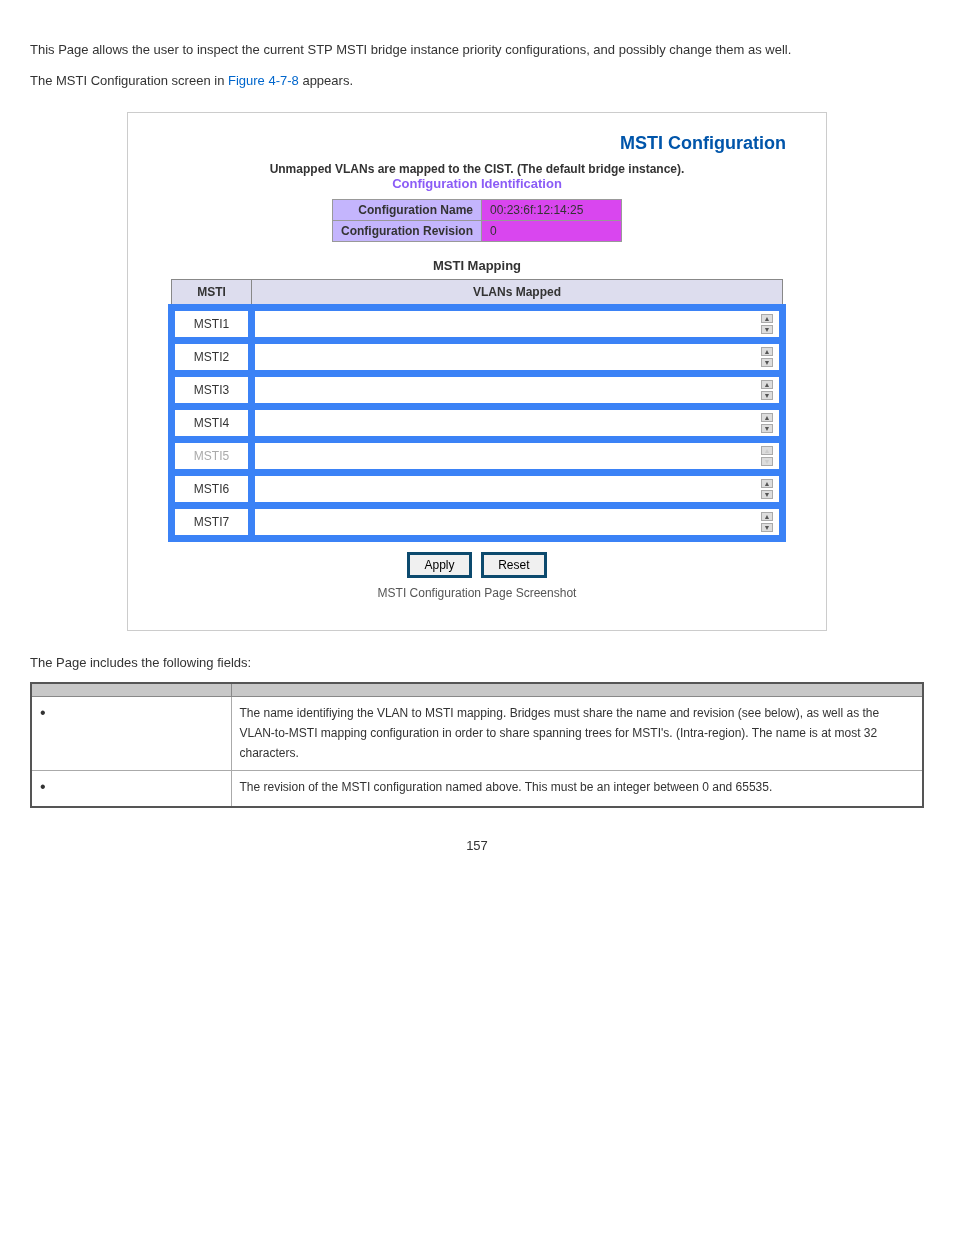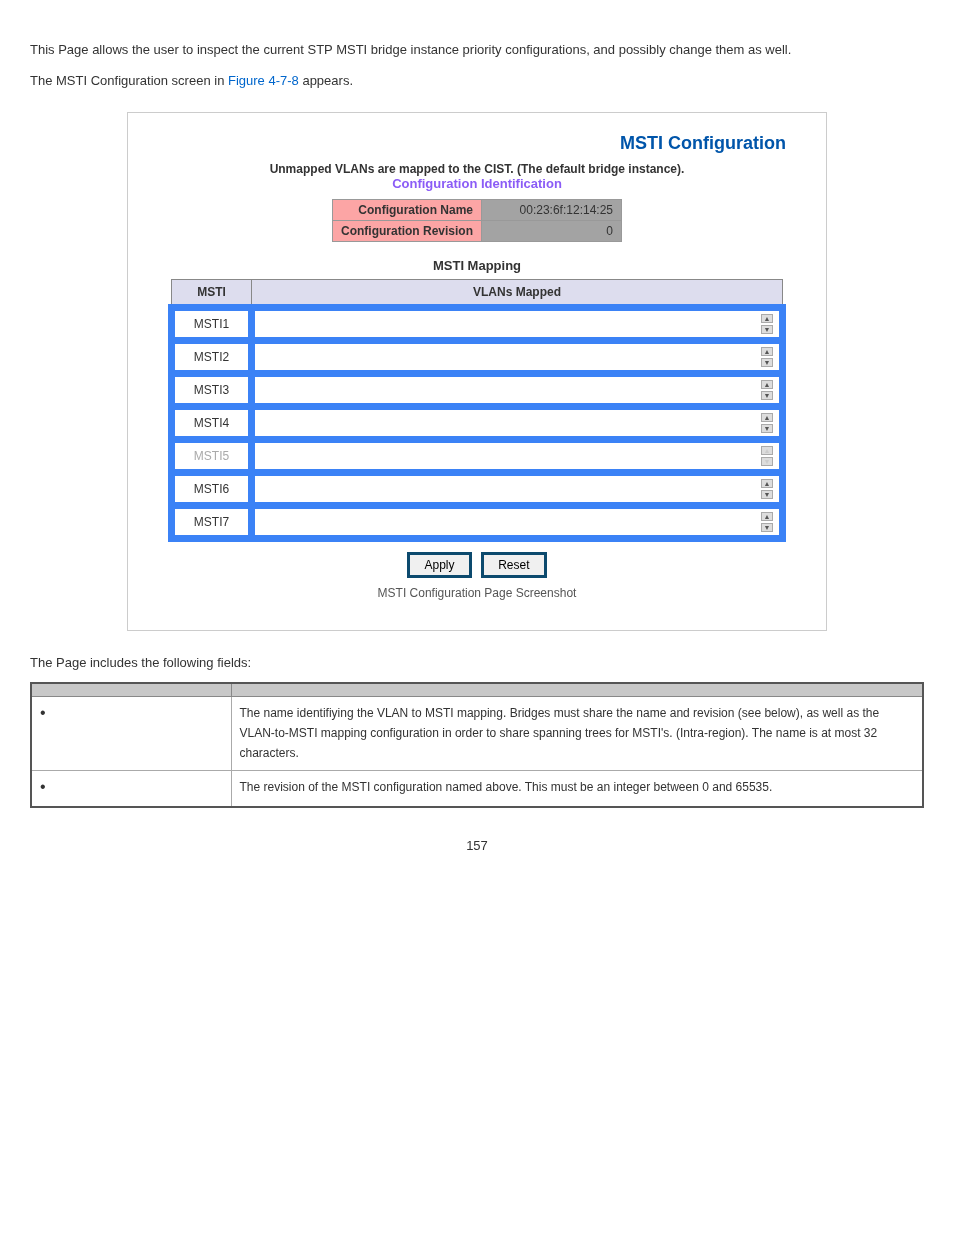--- a/index.html
+++ b/index.html
@@ -55,29 +55,28 @@
     .config-id-table {
       margin: 0 auto 16px auto;
       border-collapse: collapse;
     }
     .config-id-table td {
       border: 1px solid #999;
       padding: 3px 8px;
       font-size: 12px;
     }
     .config-id-table td:first-child {
-      background: #fca5a5;
+      background: #c4b5fd;
       font-weight: bold;
       text-align: right;
       white-space: nowrap;
     }
     .config-id-table td:last-child {
-      background: #a3a3a3;
+      background: #d946ef;
       min-width: 140px;
-      text-align: right;
     }
     .msti-mapping-title {
       text-align: center;
       font-size: 13px;
       font-weight: bold;
       margin-bottom: 6px;
     }
     .msti-table {
       width: 100%;
       border-collapse: collapse;

